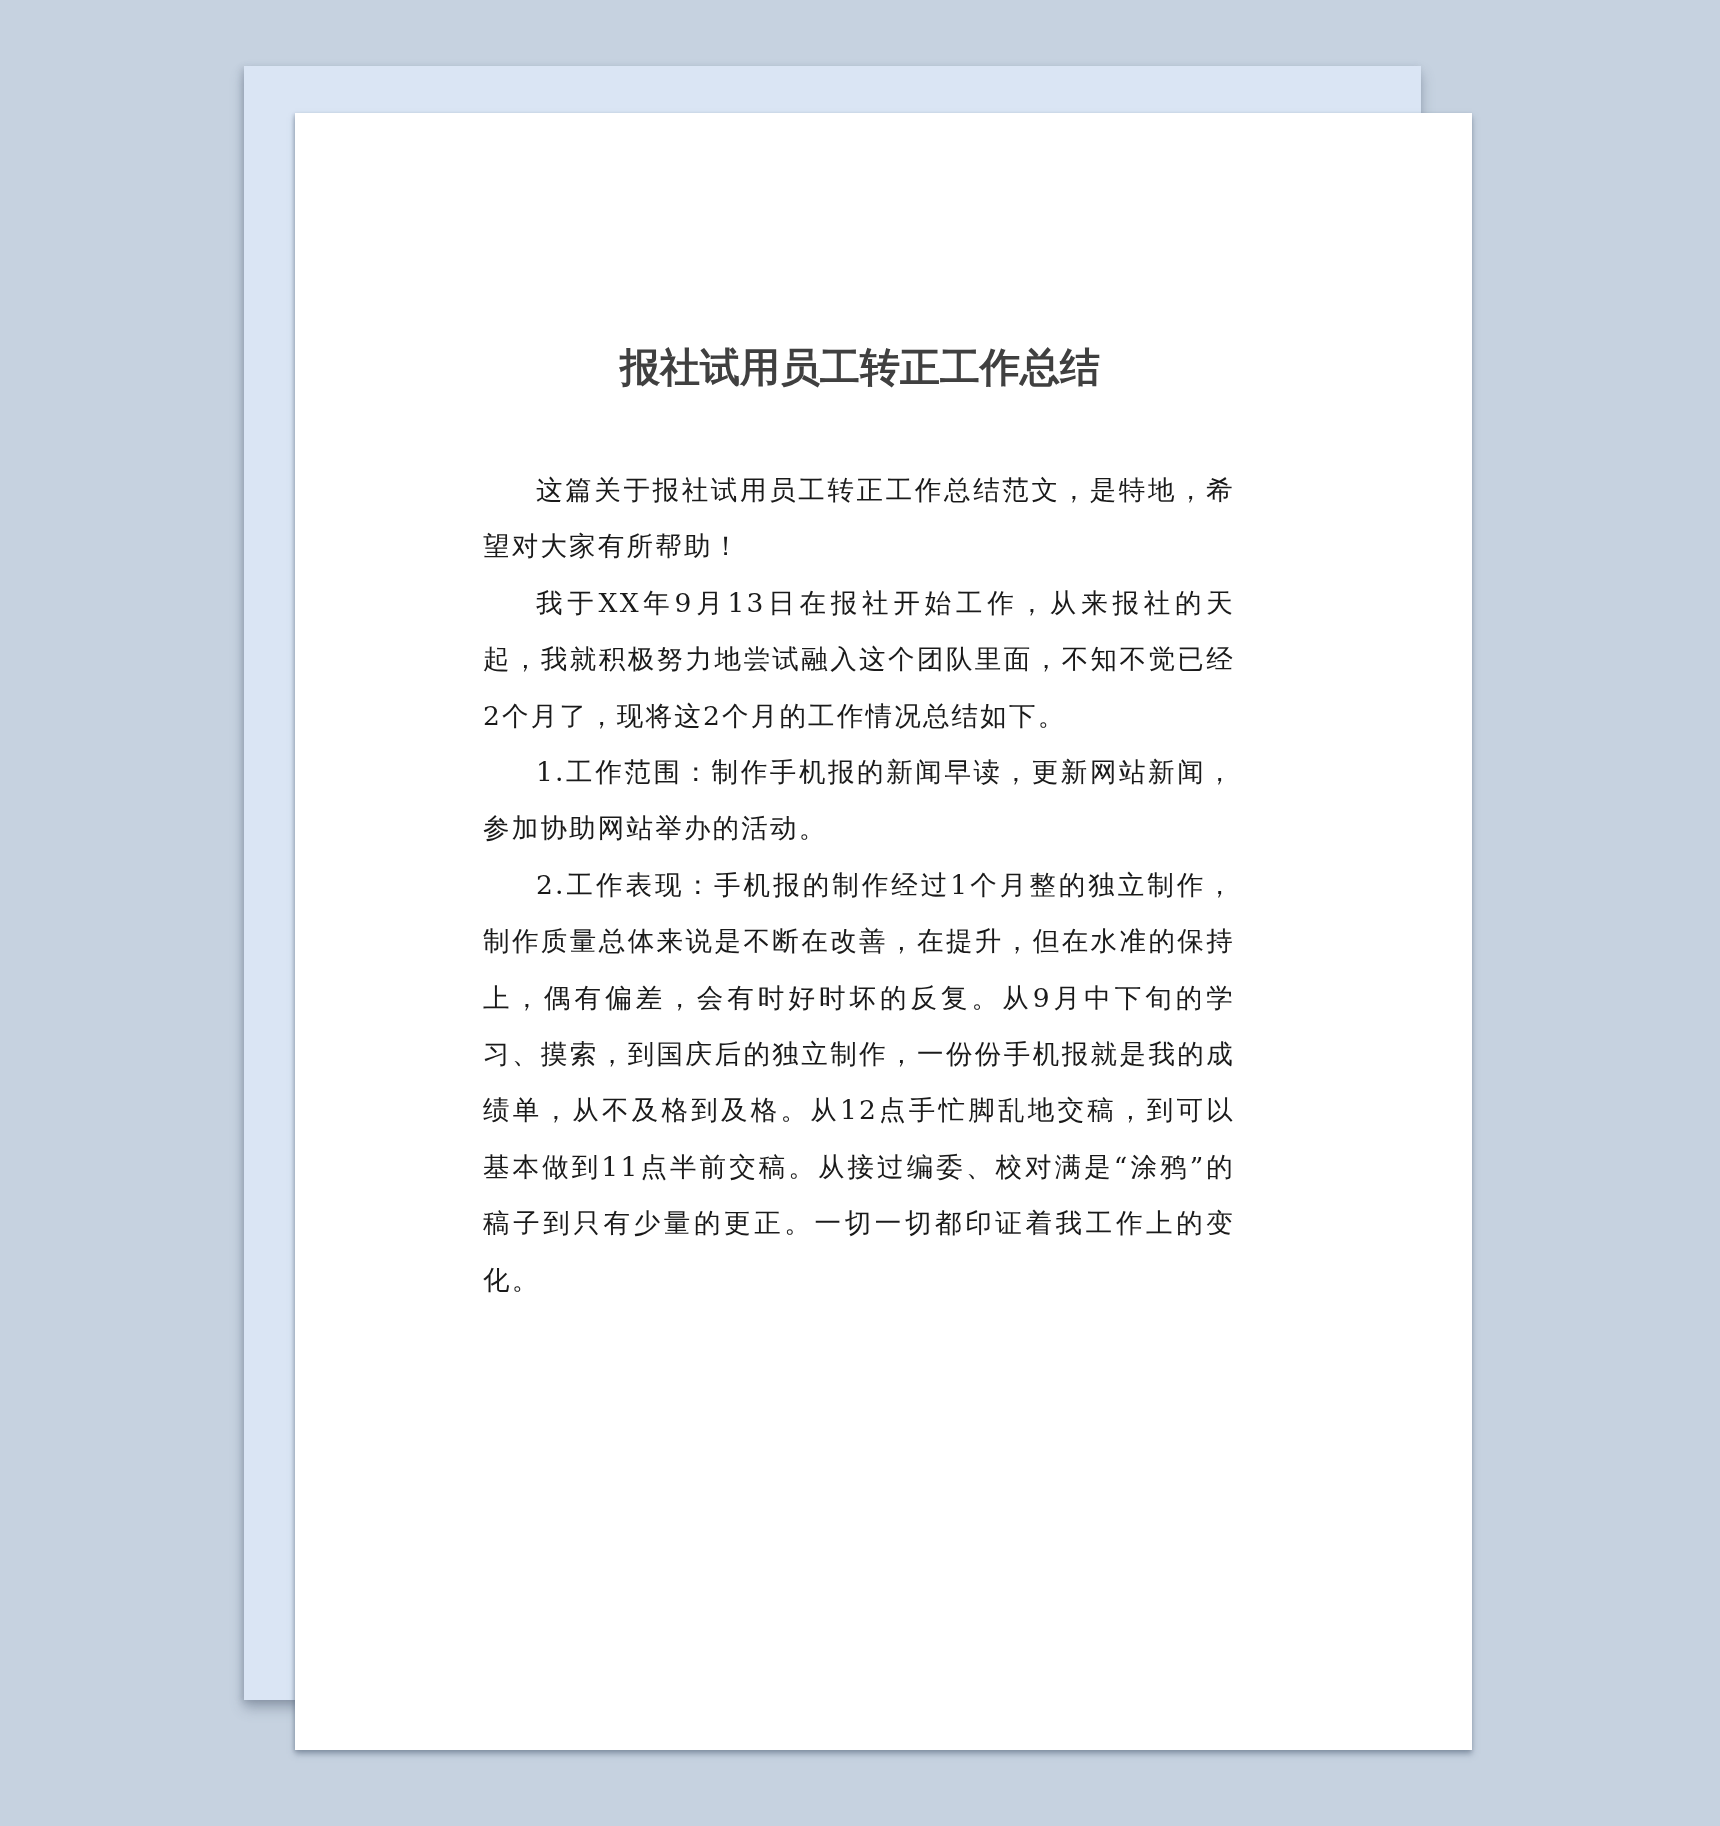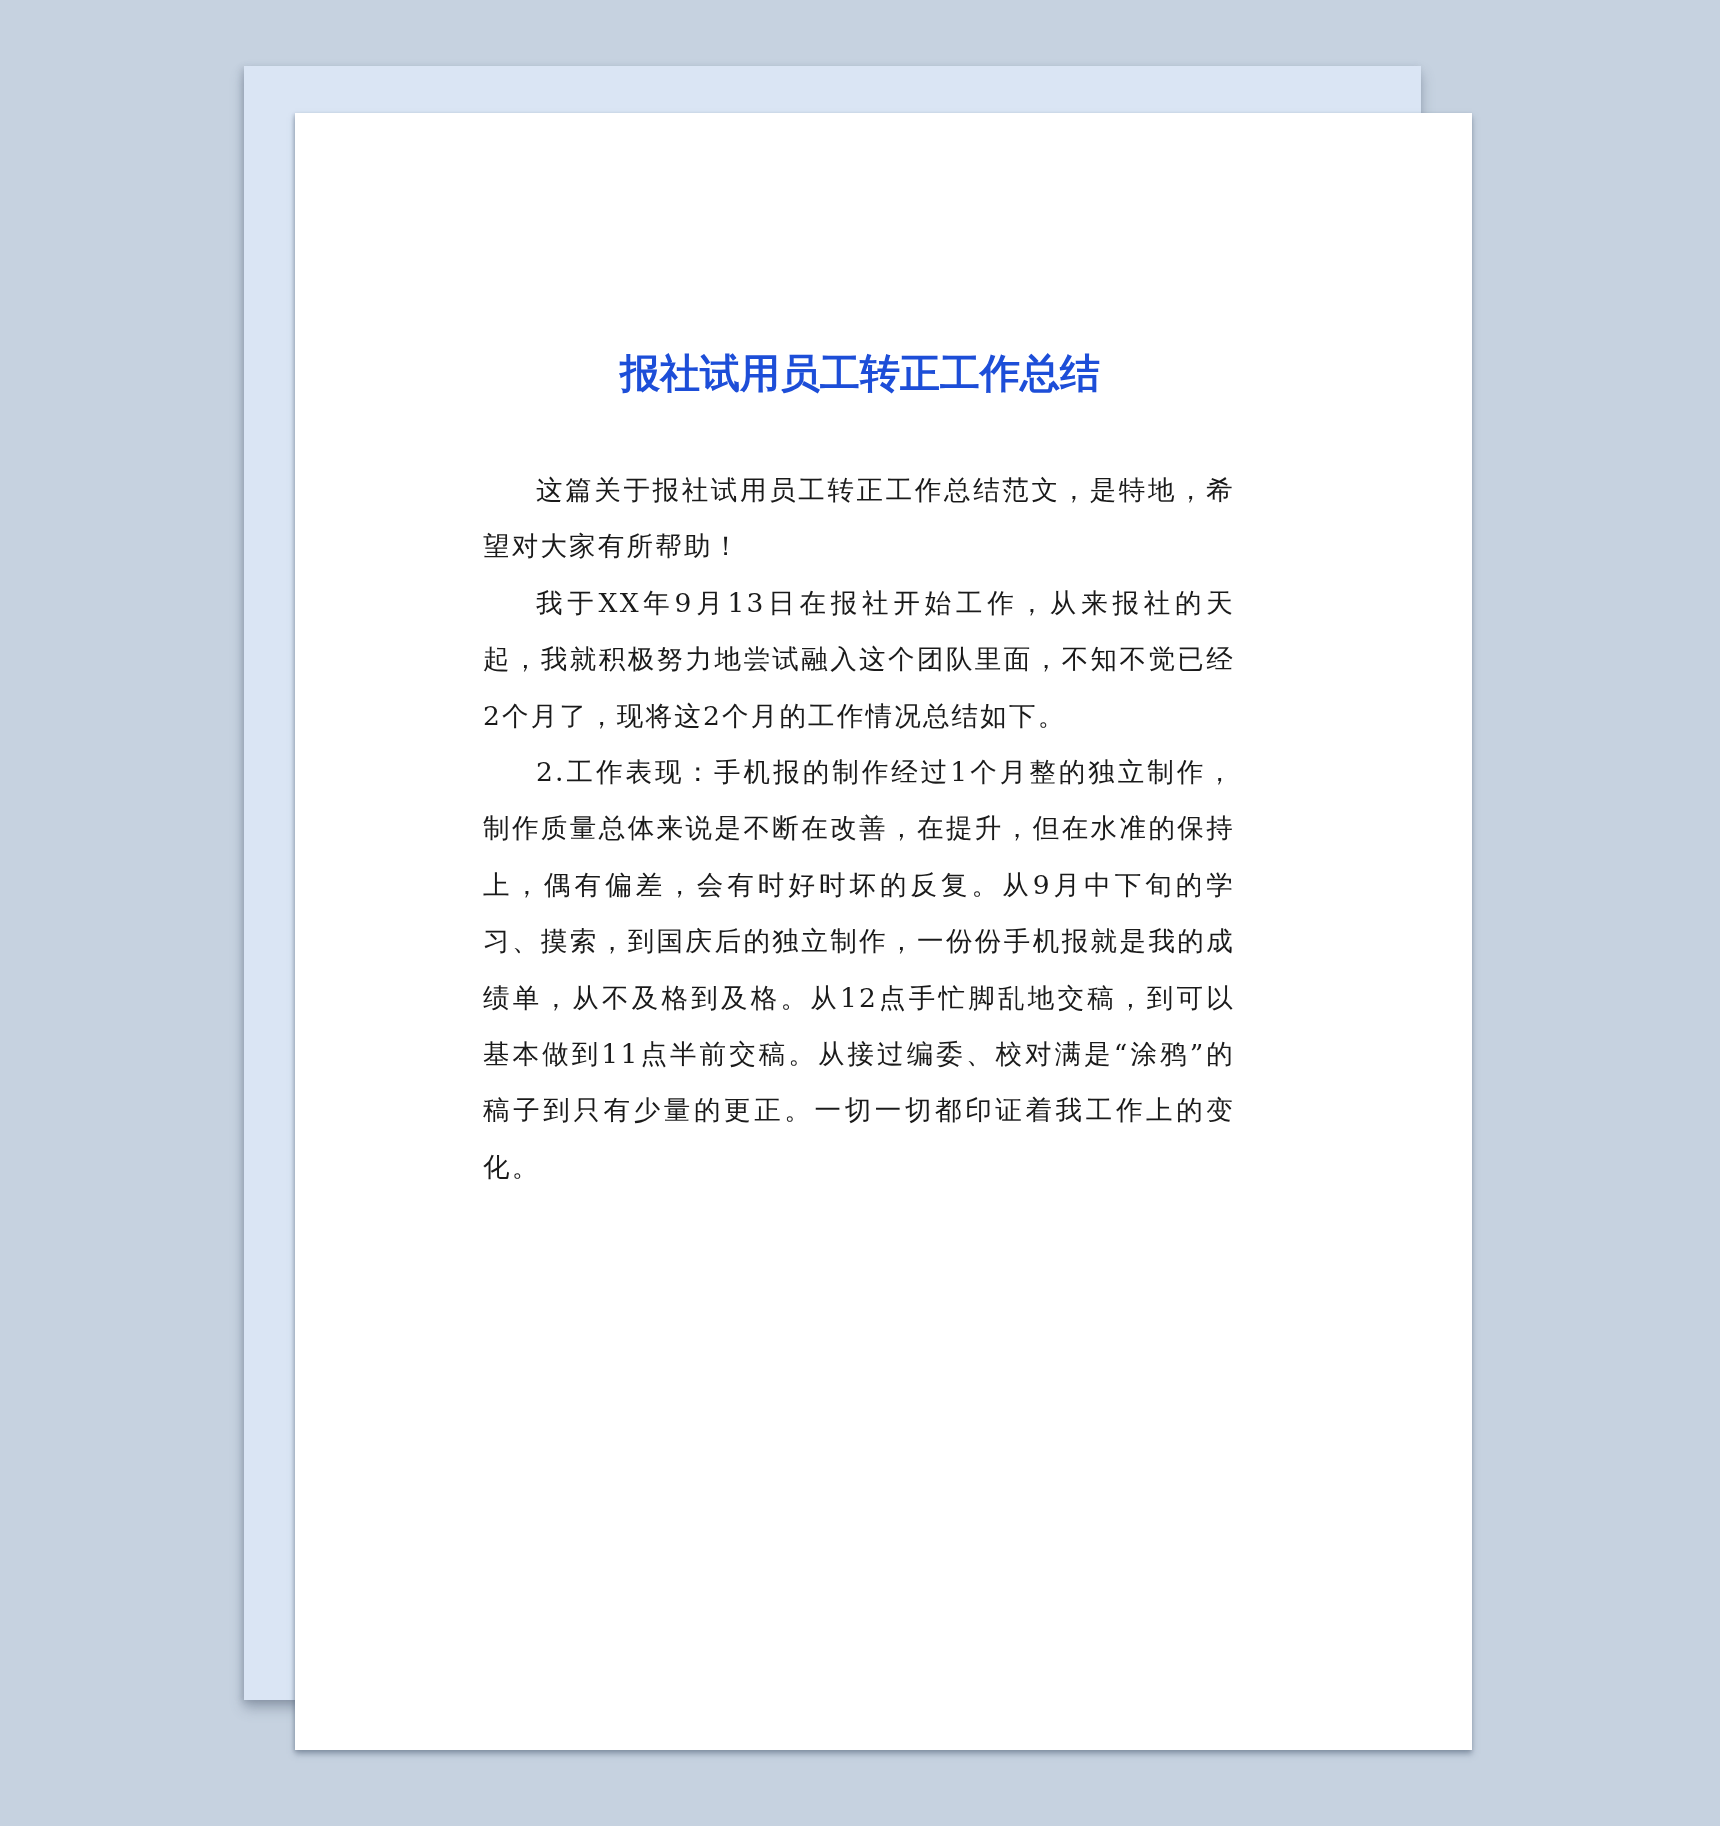--- a/index.html
+++ b/index.html
@@ -35,22 +35,22 @@
     .doc-title {
       position: absolute;
       left: 0;
       right: 0;
       top: 333px;
       text-align: center;
       font-family: "DejaVu Sans", "Liberation Sans", sans-serif;
       font-weight: bold;
       font-size: 40px;
       line-height: 56px;
-      color: #1d4ed8;
-      margin: 12px;
+      color: #404040;
+      margin: 6px;
       letter-spacing: 0px;
     }
     .doc-body {
       position: absolute;
       left: 483px;
       top: 462px;
       width: 752px;
       font-size: 26.5px;
       line-height: 56.4px;
       color: #1a1a1a;
@@ -67,14 +67,15 @@
 <body>
 
 <div class="back-sheet"></div>
 <div class="front-sheet"></div>
 
 <h1 class="doc-title">报社试用员工转正工作总结</h1>
 
 <div class="doc-body">
   <p>这篇关于报社试用员工转正工作总结范文，是特地，希望对大家有所帮助！</p>
   <p>我于XX年9月13日在报社开始工作，从来报社的天起，我就积极努力地尝试融入这个团队里面，不知不觉已经2个月了，现将这2个月的工作情况总结如下。</p>
+  <p>1.工作范围：制作手机报的新闻早读，更新网站新闻，参加协助网站举办的活动。</p>
   <p>2.工作表现：手机报的制作经过1个月整的独立制作，制作质量总体来说是不断在改善，在提升，但在水准的保持上，偶有偏差，会有时好时坏的反复。从9月中下旬的学习、摸索，到国庆后的独立制作，一份份手机报就是我的成绩单，从不及格到及格。从12点手忙脚乱地交稿，到可以基本做到11点半前交稿。从接过编委、校对满是“涂鸦”的稿子到只有少量的更正。一切一切都印证着我工作上的变化。</p>
 </div>
 
 </body></html>

